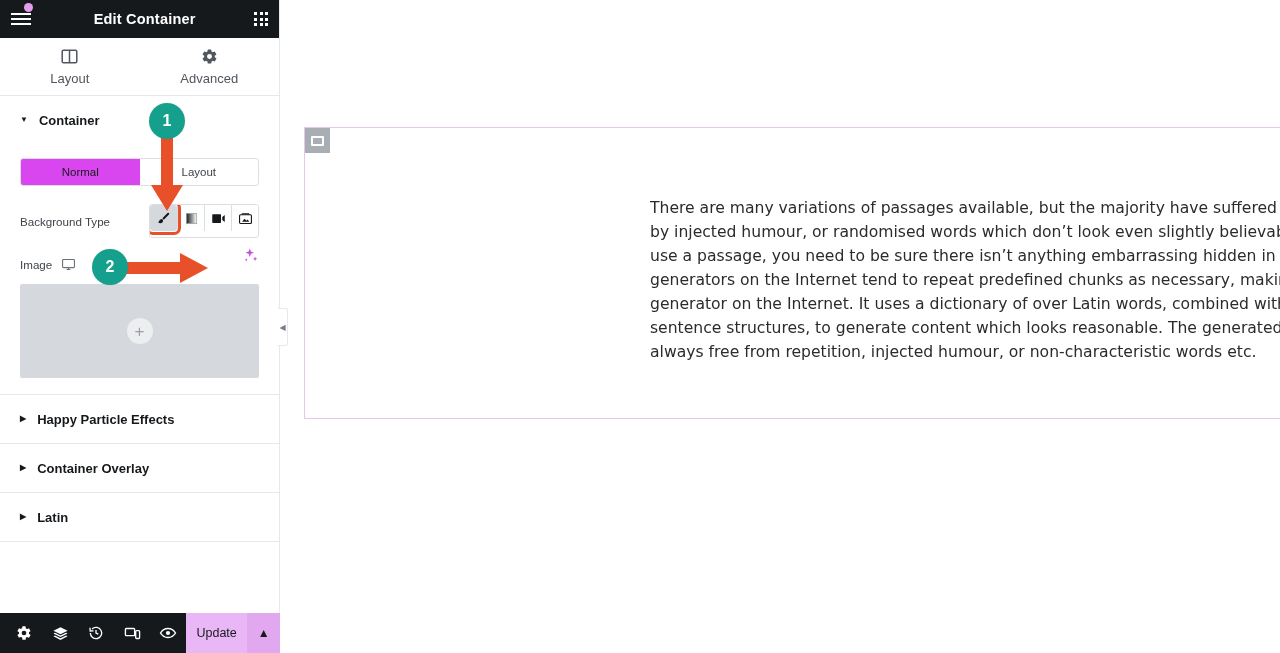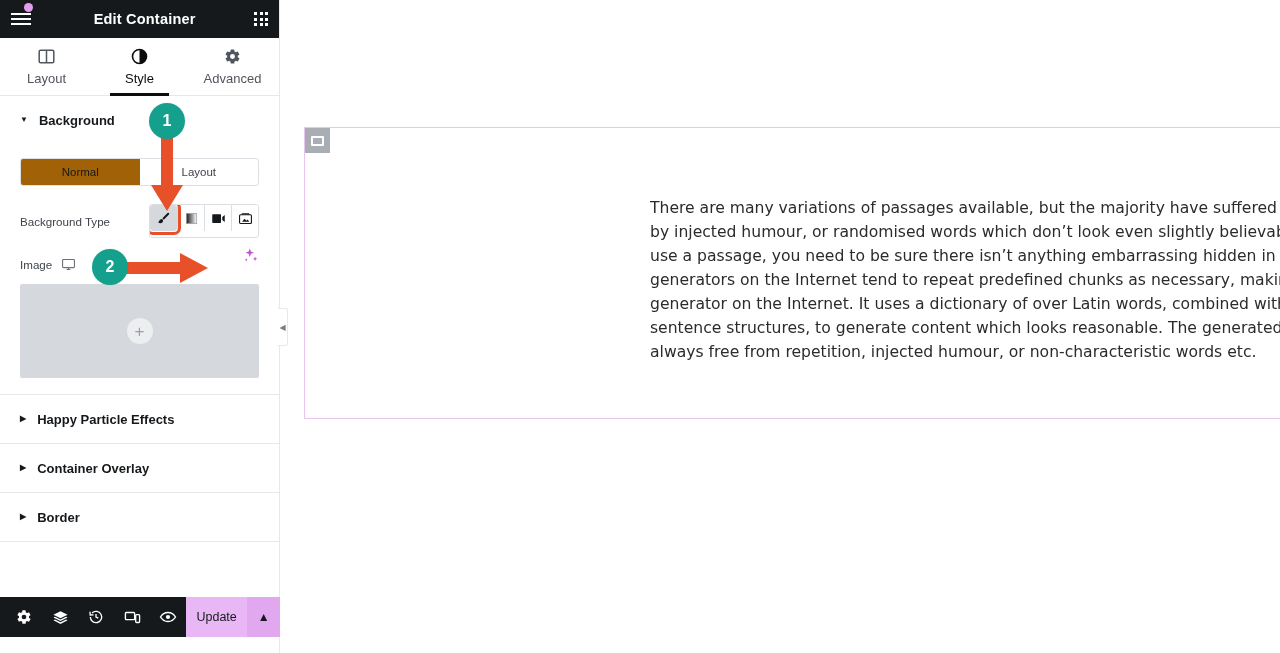--- a/index.html
+++ b/index.html
@@ -64,21 +64,21 @@
 
   
   .state-switch {
     display: flex; height: 28px; border: 1px solid #dbdfe3; border-radius: 3px;
     overflow: hidden; background: #ffffff; margin: 8px 0 18px 0;
   }
   .state-switch div {
     flex: 1; display: flex; align-items: center; justify-content: center;
     font-size: 11.5px; color: #3f444b; cursor: pointer;
   }
-  .state-switch div.on { background: #a16207; color: #16191c; font-weight: normal; }
+  .state-switch div.on { background: #d946ef; color: #16191c; font-weight: normal; }
 
   .ctrl-row { display: flex; min-height: 34px; margin-bottom: 9px; }
   .ctrl-label { font-size: 11.6px; color: #3f444b; flex: 1; display: flex; align-items: center; gap: 9px; }
 
   
   .choice-group { display: flex; border: 1px solid #dbdfe3; border-radius: 3px; overflow: hidden; }
   .choice {
     width: 27px; height: 26px; display: flex; align-items: center; justify-content: center;
     background: #ffffff; border-left: 1px solid #dbdfe3; cursor: pointer;
   }
@@ -112,21 +112,21 @@
   
   .collapse-handle {
     position: absolute; right: -9px; top: 308px; width: 10px; height: 38px;
     background: #ffffff; border: 1px solid #e6e9ec; border-left: none;
     border-radius: 0 3px 3px 0; display: flex; align-items: center; justify-content: center;
     font-size: 8px; color: #777d85; cursor: pointer; z-index: 10;
   }
 
   
   .panel-footer {
-    position: absolute; bottom: 16px; left: 0; width: 280px; height: 40px;
+    position: absolute; bottom: 0; left: 0; width: 280px; height: 40px;
     display: flex; background: #16191c; align-items: stretch;
   }
   .footer-icons { display: flex; align-items: center; gap: 0; padding-left: 6px; flex: 1; }
   .fico {
     width: 36px; height: 40px; display: flex; align-items: center; justify-content: center;
     color: #ffffff; cursor: pointer;
   }
   .update-btn {
     width: 75px; display: flex; align-items: center; justify-content: center;
     background: #e9b7f5; color: #16191c; font-size: 12.5px; cursor: pointer;
@@ -218,42 +218,33 @@
     <div class="tabs">
       <div class="tab">
         <span class="tab-ico">
           <svg width="17" height="17" viewBox="0 0 17 17">
               <rect x="1.2" y="2.2" width="14.6" height="12.6" rx="1.4" fill="none" stroke="#50565e" stroke-width="1.5"></rect>
               <line x1="8.5" y1="2.2" x2="8.5" y2="14.8" stroke="#50565e" stroke-width="1.5"></line>
             </svg>
         </span>
         <span>Layout</span>
       </div>
-      <div class="tab active">
-        <span class="tab-ico">
-          <svg width="17" height="17" viewBox="0 0 17 17">
-              <circle cx="8.5" cy="8.5" r="7" fill="none" stroke="#0c0d0e" stroke-width="1.6"></circle>
-              <path d="M8.5 1.5 A7 7 0 0 1 8.5 15.5 Z" fill="#0c0d0e"></path>
-            </svg>
-        </span>
-        <span>Style</span>
-      </div>
       <div class="tab">
         <span class="tab-ico">
           <svg width="17" height="17" viewBox="0 0 24 24" fill="#50565e">
               <path d="M19.4 13c.04-.33.06-.66.06-1s-.02-.67-.06-1l2.1-1.6a.5.5 0 0 0 .12-.64l-2-3.46a.5.5 0 0 0-.6-.22l-2.48 1a7.3 7.3 0 0 0-1.73-1l-.38-2.63A.5.5 0 0 0 14 2h-4a.5.5 0 0 0-.5.42l-.38 2.64c-.62.25-1.2.59-1.73 1l-2.48-1a.5.5 0 0 0-.6.22l-2 3.46a.5.5 0 0 0 .12.64L4.54 11c-.04.33-.06.66-.06 1s.02.67.06 1l-2.1 1.6a.5.5 0 0 0-.12.64l2 3.46a.5.5 0 0 0 .6.22l2.48-1c.53.41 1.11.75 1.73 1l.38 2.64A.5.5 0 0 0 10 22h4a.5.5 0 0 0 .5-.42l.38-2.64c.62-.25 1.2-.59 1.73-1l2.48 1a.5.5 0 0 0 .6-.22l2-3.46a.5.5 0 0 0-.12-.64L19.4 13zM12 15.5A3.5 3.5 0 1 1 15.5 12 3.5 3.5 0 0 1 12 15.5z"></path>
             </svg>
         </span>
         <span>Advanced</span>
       </div>
     </div>
 
     <div class="section-head">
       <span class="caret">▼</span>
-      <span>Background</span>
+      <span>Container</span>
     </div>
 
     <div class="section-body">
 
       <div class="state-switch">
         <div class="on">Normal</div>
         <div>Layout</div>
       </div>
 
       <div class="ctrl-row">
@@ -330,21 +321,21 @@
       <span>Happy Particle Effects</span>
     </div>
     <div class="section-divider"></div>
     <div class="section-head">
       <span class="caret">▶</span>
       <span>Container Overlay</span>
     </div>
     <div class="section-divider"></div>
     <div class="section-head">
       <span class="caret">▶</span>
-      <span>Border</span>
+      <span>Latin</span>
     </div>
     <div class="section-divider"></div>
 
     <div class="collapse-handle">
       <span>◀</span>
     </div>
 
     <div class="panel-footer">
       <div class="footer-icons">
         <div class="fico">

